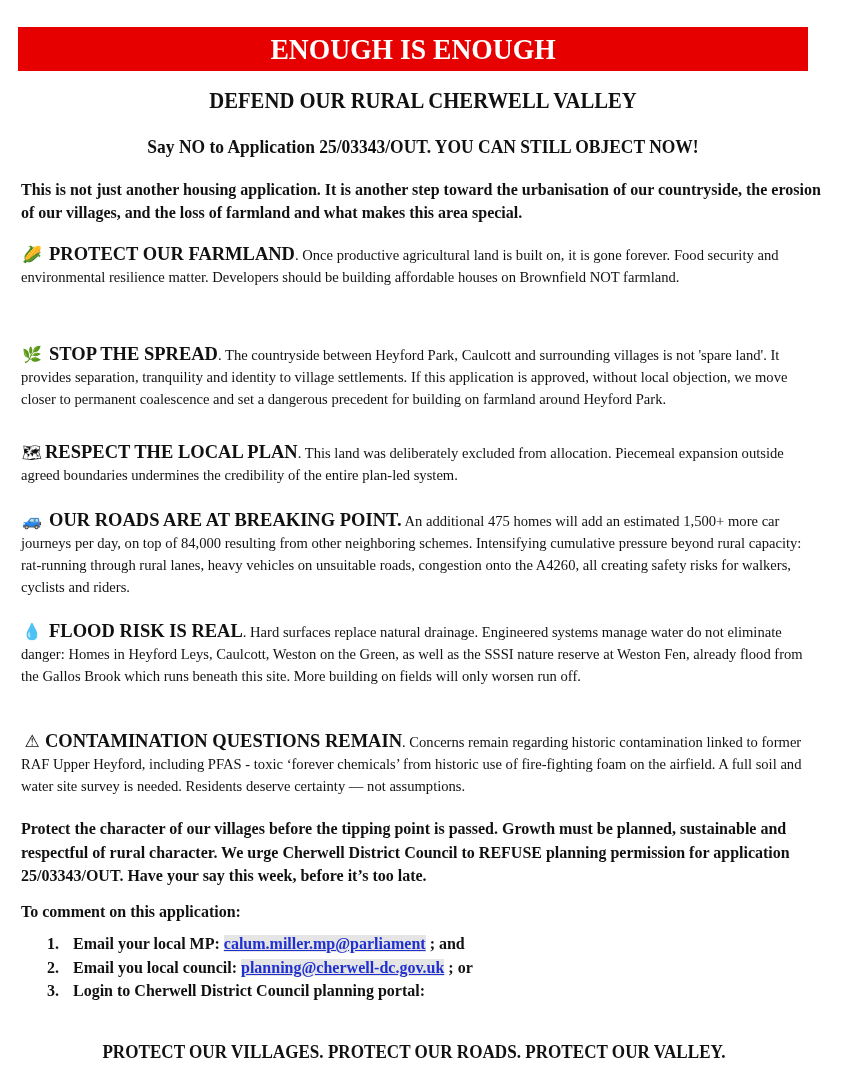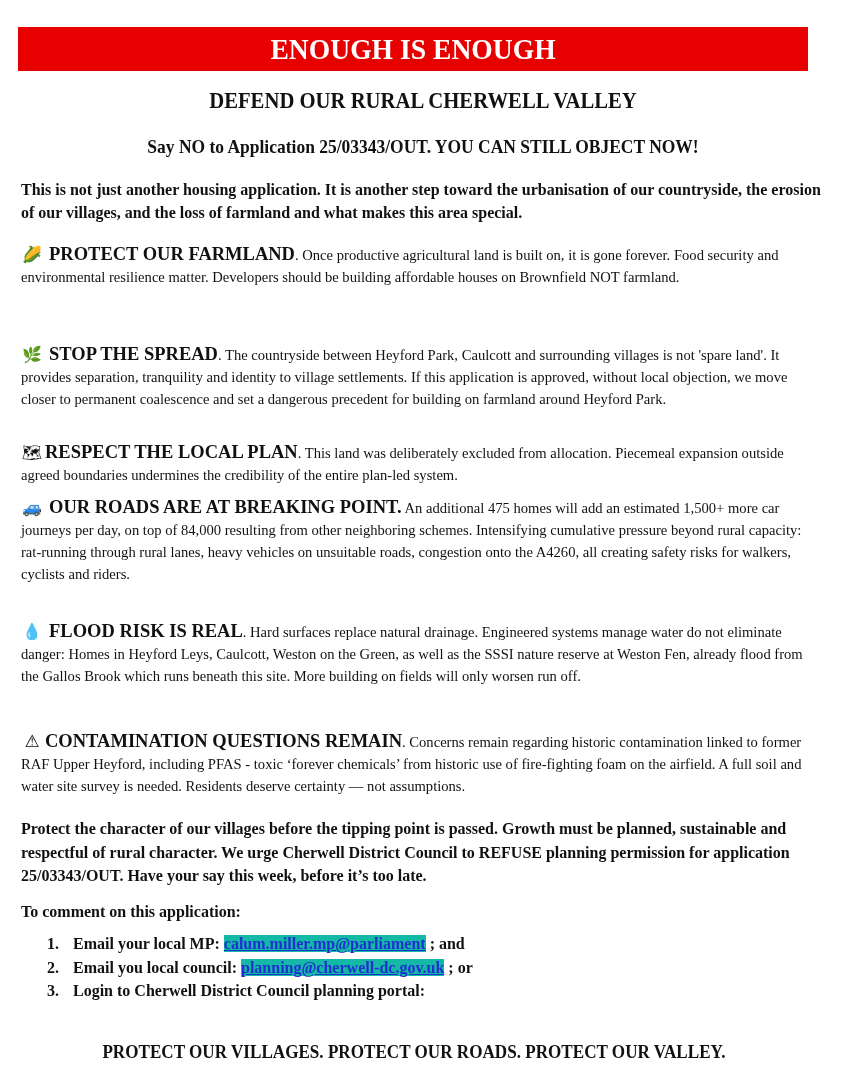--- a/index.html
+++ b/index.html
@@ -32,33 +32,33 @@
     }
     .intro { top: 178px; font-weight: bold; font-size: 16px; line-height: 23px; }
     .u { }
     .sec-head { font-weight: bold; font-size: 18.5px; }
     .sec-body { font-size: 14.6px; }
     .icon { display: inline-block; width: 22px; font-size: 16px; text-align: center; margin-right: 6px; }
     .icon-sm { margin-right: 2px; }
     .s1 { top: 243px; }
     .s2 { top: 331px; margin-top: 12px; }
     .s3 { top: 441px; }
-    .s4 { top: 496px; }
+    .s4 { top: 509px; }
     .s5 { top: 620px; }
     .s6 { top: 730px; }
     .closing { top: 817px; font-weight: bold; font-size: 16px; line-height: 23.5px; }
     .comment-head { top: 901px; font-weight: bold; font-size: 16px; }
     .list {
       position: absolute; left: 47px; top: 932px; width: 760px;
       font-weight: bold; font-size: 16px; line-height: 23.5px;
       margin: 0; padding: 0; list-style: none;
     }
     .list li { position: relative; padding-left: 26px; }
     .num { position: absolute; left: 0; top: 0; }
-    .hl { background: #14b8a6; color: #1f2fd0; text-decoration: underline; }
+    .hl { background: #e5e5e5; color: #1f2fd0; text-decoration: underline; }
     .footer {
       position: absolute; left: 0; width: 828px; top: 1042px; text-align: center;
       font-weight: bold; font-size: 18px; transform: scaleX(0.95);
     }
     .warn { font-size: 17px; }
   </style>
 </head>
 <body>
 
 <div class="banner">

